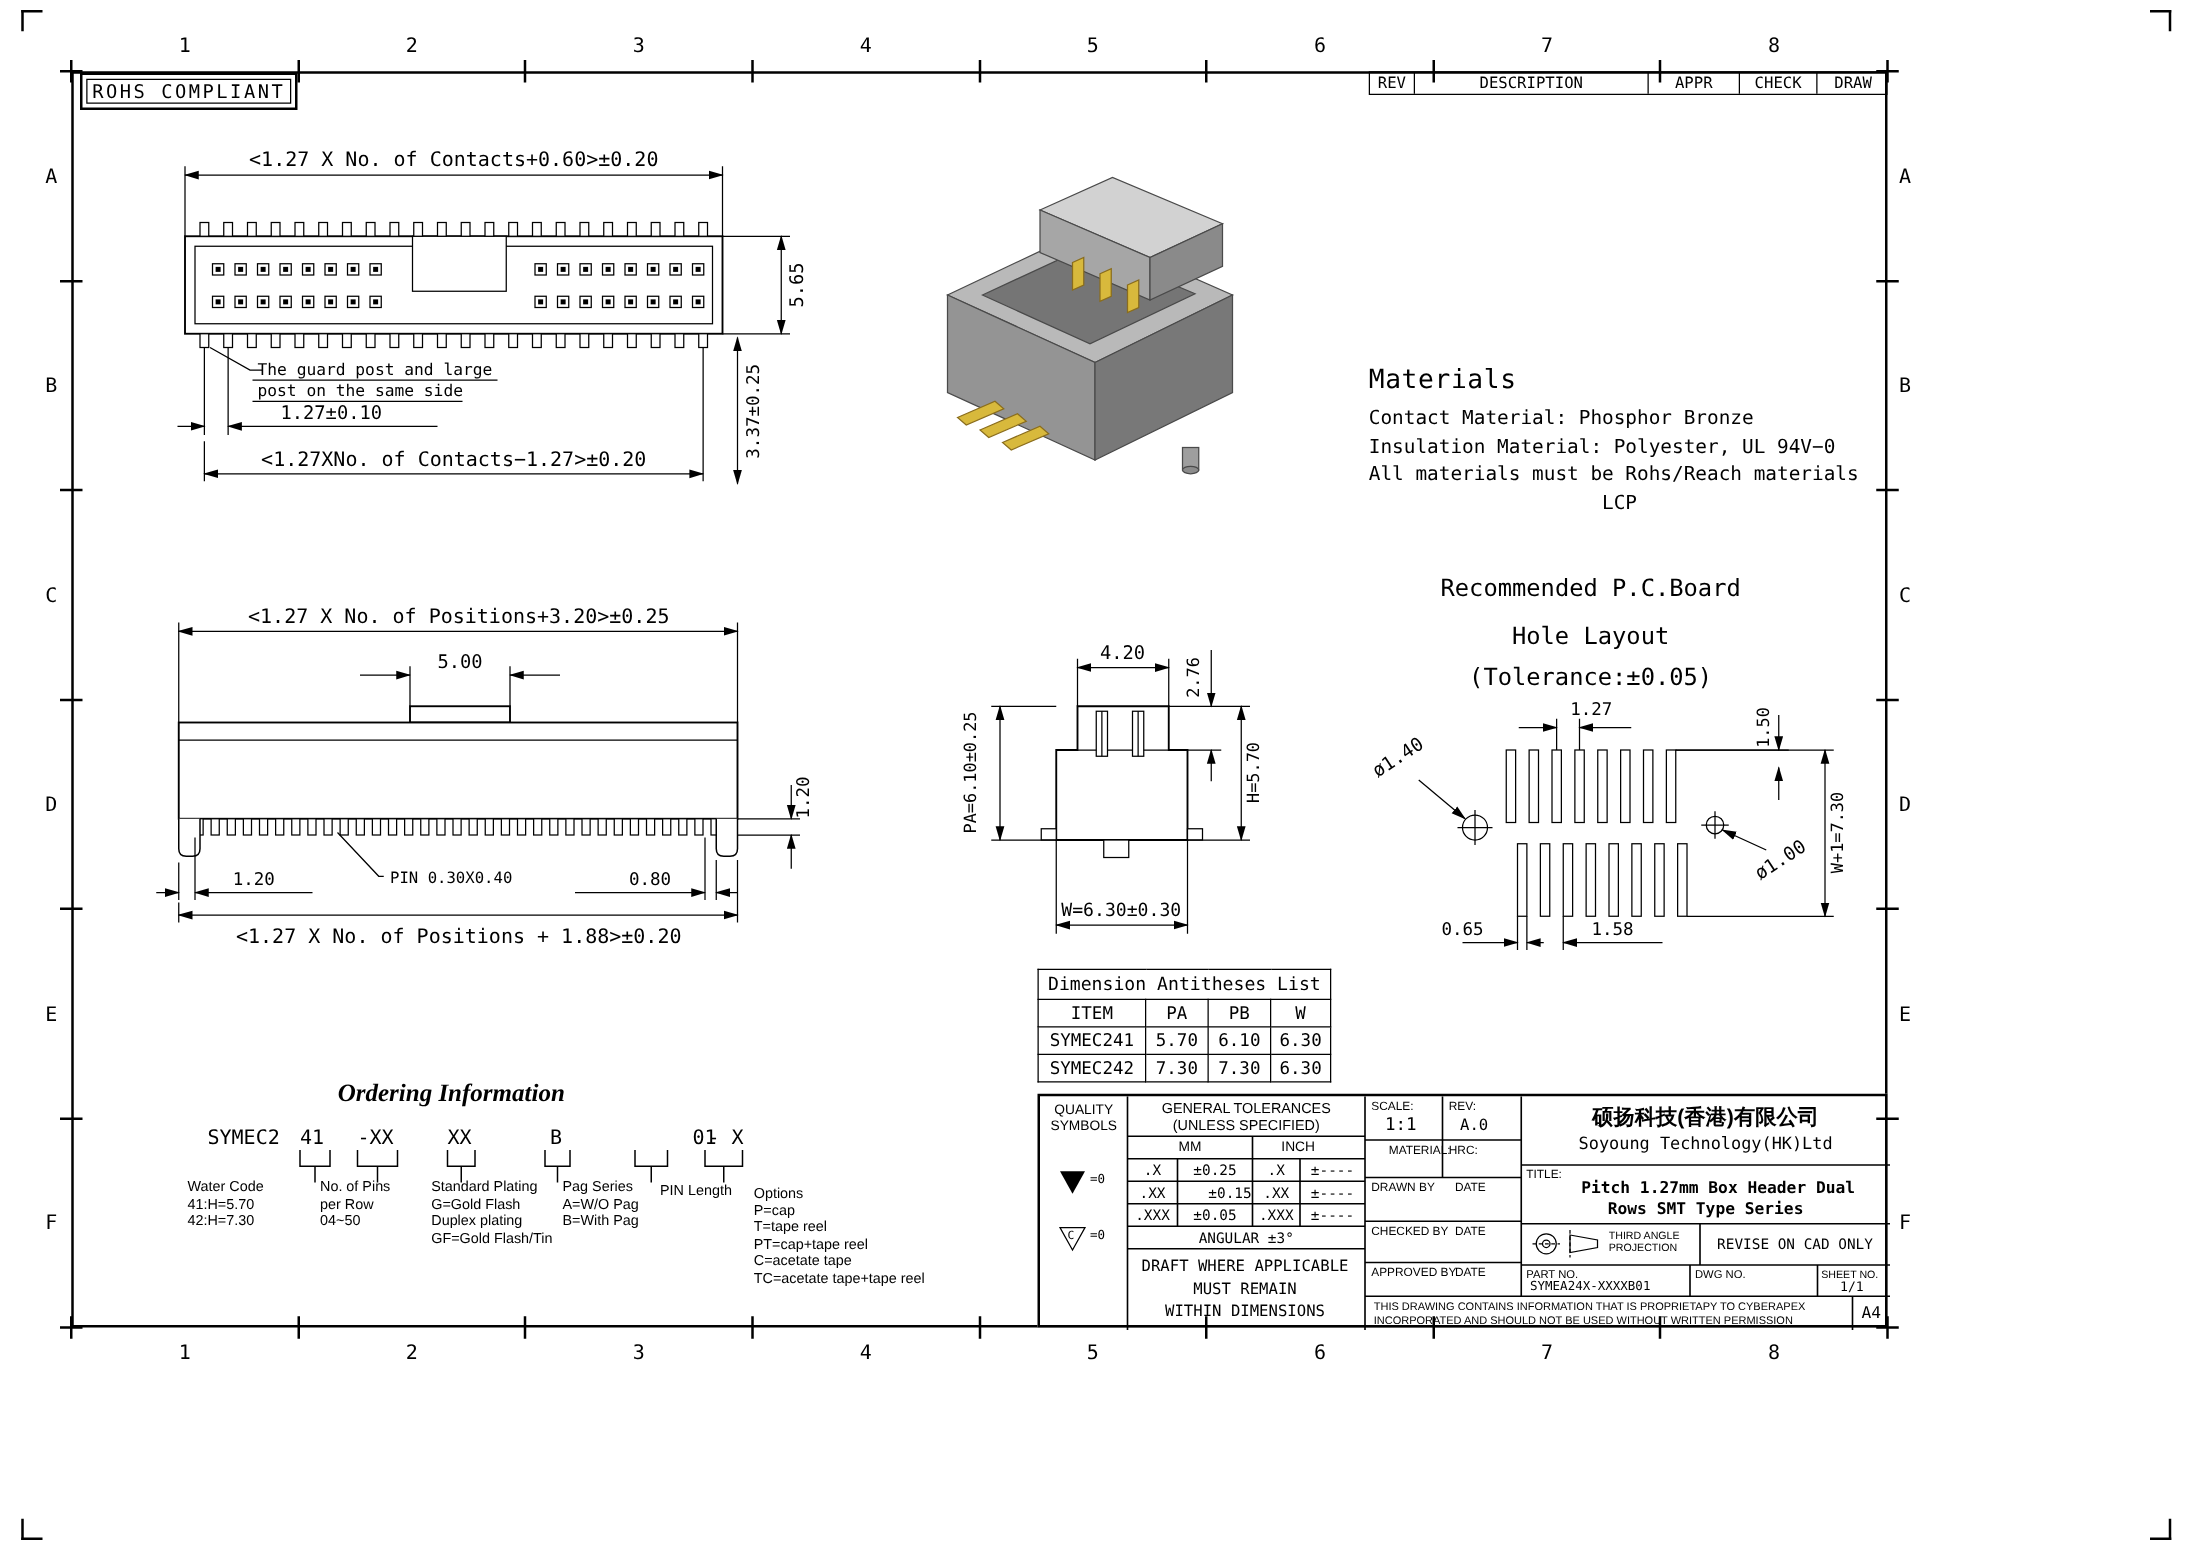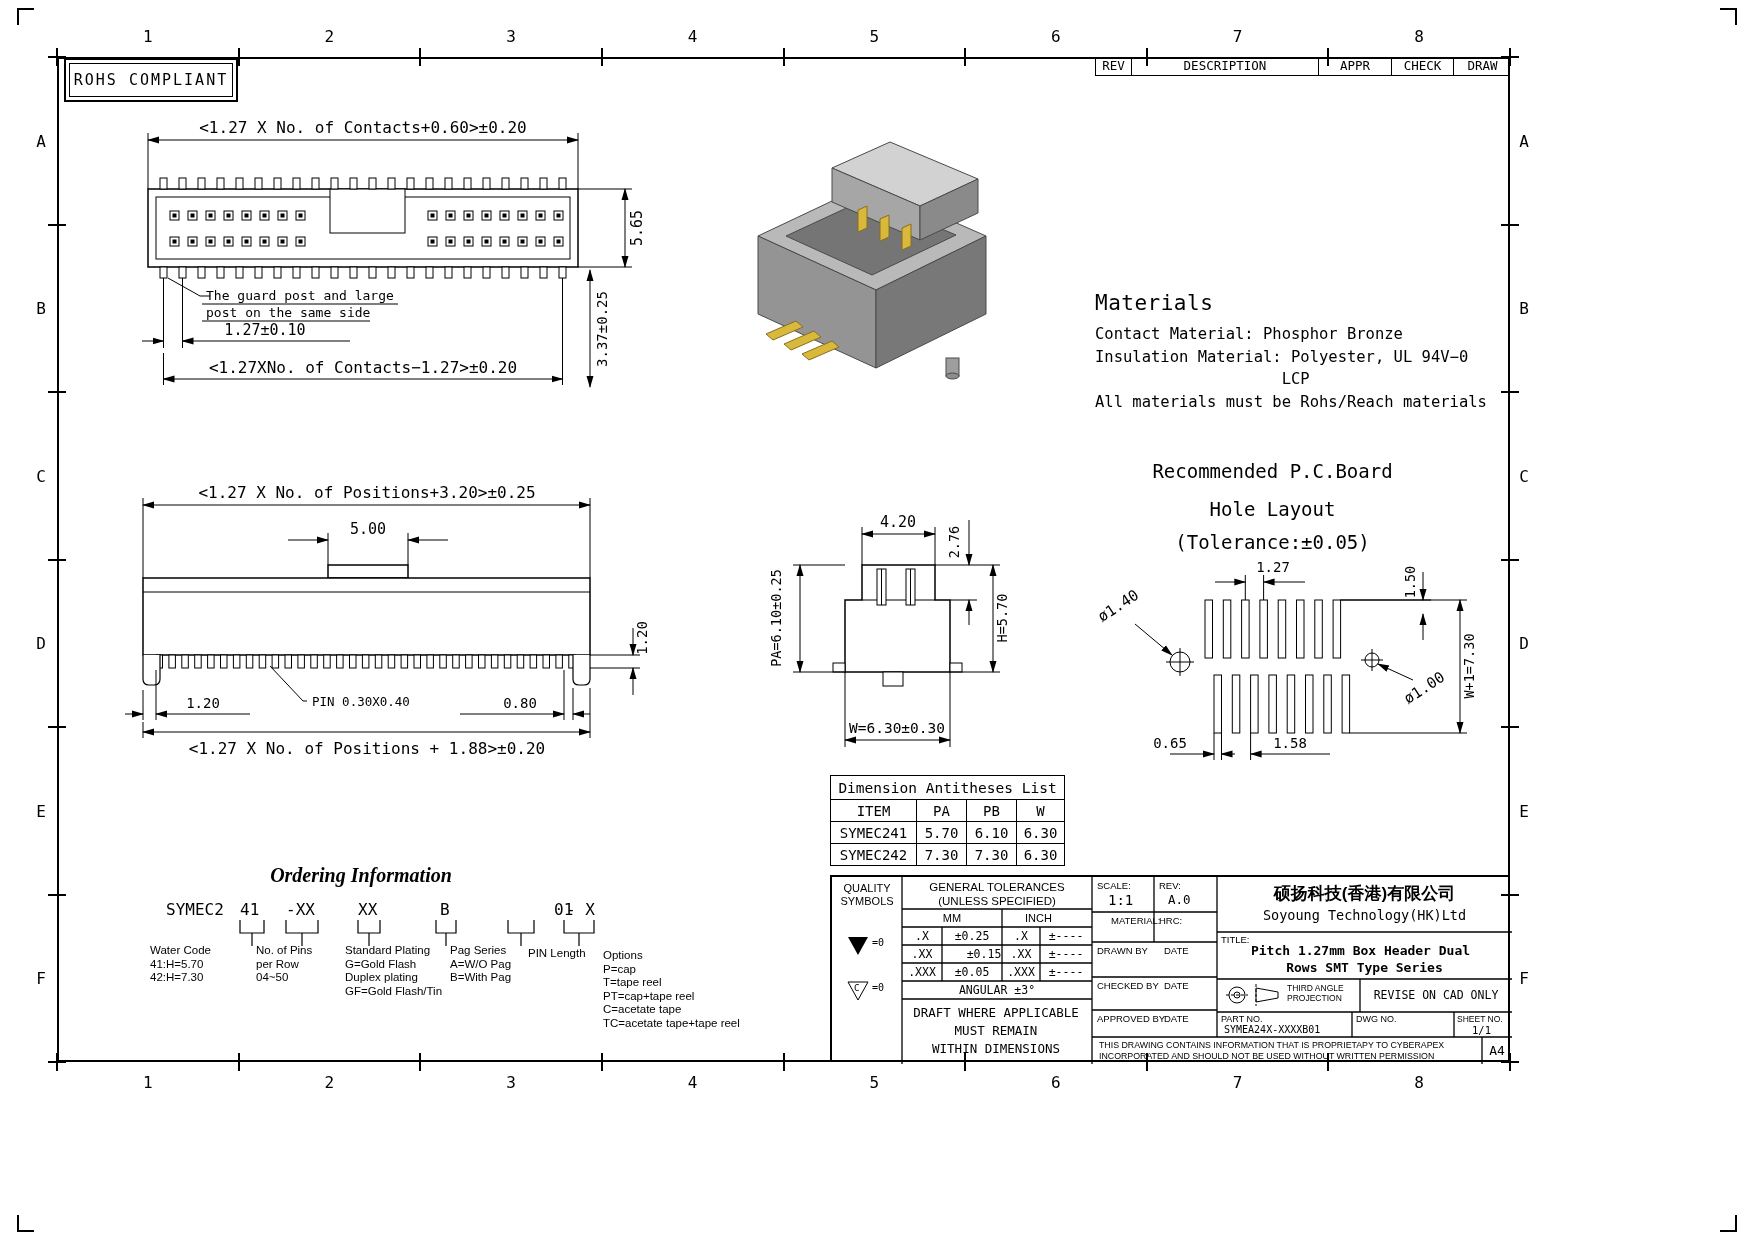--- a/index.html
+++ b/index.html
@@ -38,21 +38,21 @@
 <body>
 
 <div id="page">
 
   <div class="corner c-tl"></div>
   <div class="corner c-tr"></div>
   <div class="corner c-bl"></div>
   <div class="corner c-br"></div>
   <div class="frame"></div>
 
-  <div class="abs rohs-outer" style="left:64px;top:58px;width:174px;height:44px;">
+  <div class="abs rohs-outer" style="left:64px;top:58px;width:174px;height:30px;">
     <div class="rohs-inner">ROHS COMPLIANT</div>
   </div>
 
   <div class="abs revstrip" style="left:1095px;top:57px;width:415px;height:19px;">
     <span class="rev-cell first" style="left:0;width:35px;">REV</span>
     <span class="rev-cell" style="left:35px;width:187px;">DESCRIPTION</span>
     <span class="rev-cell" style="left:222px;width:73px;">APPR</span>
     <span class="rev-cell" style="left:295px;width:62px;">CHECK</span>
     <span class="rev-cell" style="left:357px;width:58px;">DRAW</span>
   </div>
@@ -226,22 +226,22 @@
       <rect x="206" y="230" width="13" height="18" fill="#9e9e9e"></rect>
       <ellipse cx="212.5" cy="248" rx="6.5" ry="3" fill="#8c8c8c"></ellipse>
     </g>
   </svg>
 
 
   <div class="abs" style="left:1095px;top:291px;">
     <div class="spec-title">Materials</div>
     <div class="spec-line">Contact Material: Phosphor Bronze</div>
     <div class="spec-line">Insulation Material: Polyester, UL 94V−0</div>
+    <div class="spec-line">All materials must be Rohs/Reach materials</div>
     <div class="spec-line">                    LCP</div>
-    <div class="spec-line">All materials must be Rohs/Reach materials</div>
   </div>
 
   <svg class="abs" style="left:120px;top:470px;" width="560" height="300" viewBox="0 0 560 300">
     <rect x="208" y="95" width="80" height="13" fill="#fff" stroke="#000" stroke-width="1.5"></rect>
     <rect x="23" y="108" width="447" height="77" fill="#fff" stroke="#000" stroke-width="1.5"></rect>
     <line x1="23" y1="122" x2="470" y2="122" stroke="#000"></line>
     <g id="fv-teeth">
         <rect x="36" y="185" width="6.5" height="13" fill="#fff" stroke="#000" stroke-width="1"></rect>
         <rect x="48.9" y="185" width="6.5" height="13" fill="#fff" stroke="#000" stroke-width="1"></rect>
         <rect x="61.8" y="185" width="6.5" height="13" fill="#fff" stroke="#000" stroke-width="1"></rect>
@@ -554,21 +554,21 @@
     <div class="tb-text" style="left:332px;top:136px;font-size:9.5px;">DATE</div>
 
     <div class="tb-text" style="left:267px;top:163px;font-size:8.8px;">THIS DRAWING CONTAINS INFORMATION THAT IS PROPRIETAPY TO CYBERAPEX</div>
     <div class="tb-text" style="left:267px;top:174px;font-size:8.8px;">INCORPORATED AND SHOULD NOT BE USED WITHOUT WRITTEN PERMISSION</div>
     <div class="tb-text m" style="left:650px;top:160px;width:30px;height:27px;text-align:center;line-height:27px;font-size:13px;">A4</div>
 
     <div class="tb-text" style="left:385px;top:5px;width:295px;text-align:center;font-size:17px;font-weight:bold;">硕扬科技(香港)有限公司</div>
     <div class="tb-text m" style="left:385px;top:30px;width:295px;text-align:center;font-size:13.5px;">Soyoung Technology(HK)Ltd</div>
 
     <div class="tb-text" style="left:389px;top:57px;font-size:9.5px;">TITLE:</div>
-    <div class="tb-text m" style="left:371px;top:66px;width:295px;text-align:center;font-size:13px;font-weight:bold;padding-left:20px;">Pitch 1.27mm Box Header Dual</div>
+    <div class="tb-text m" style="left:385px;top:66px;width:295px;text-align:center;font-size:13px;font-weight:bold;padding-left:20px;">Pitch 1.27mm Box Header Dual</div>
     <div class="tb-text m" style="left:385px;top:83px;width:295px;text-align:center;font-size:13px;font-weight:bold;">Rows SMT Type  Series</div>
 
     <svg class="abs" style="left:392px;top:105px;" width="58" height="26">
       <circle cx="13" cy="13" r="8" fill="none" stroke="#000"></circle>
       <circle cx="13" cy="13" r="3" fill="none" stroke="#000"></circle>
       <line x1="2" y1="13" x2="24" y2="13" stroke="#000" stroke-dasharray="3,2"></line>
       <path d="M32,6 L54,10 L54,16 L32,20 Z" fill="none" stroke="#000"></path>
       <line x1="32" y1="2" x2="32" y2="24" stroke="#000" stroke-dasharray="3,2"></line>
     </svg>
     <div class="tb-text prel" style="left:455px;top:106px;font-size:8.5px;line-height:10px;">THIRD ANGLE

